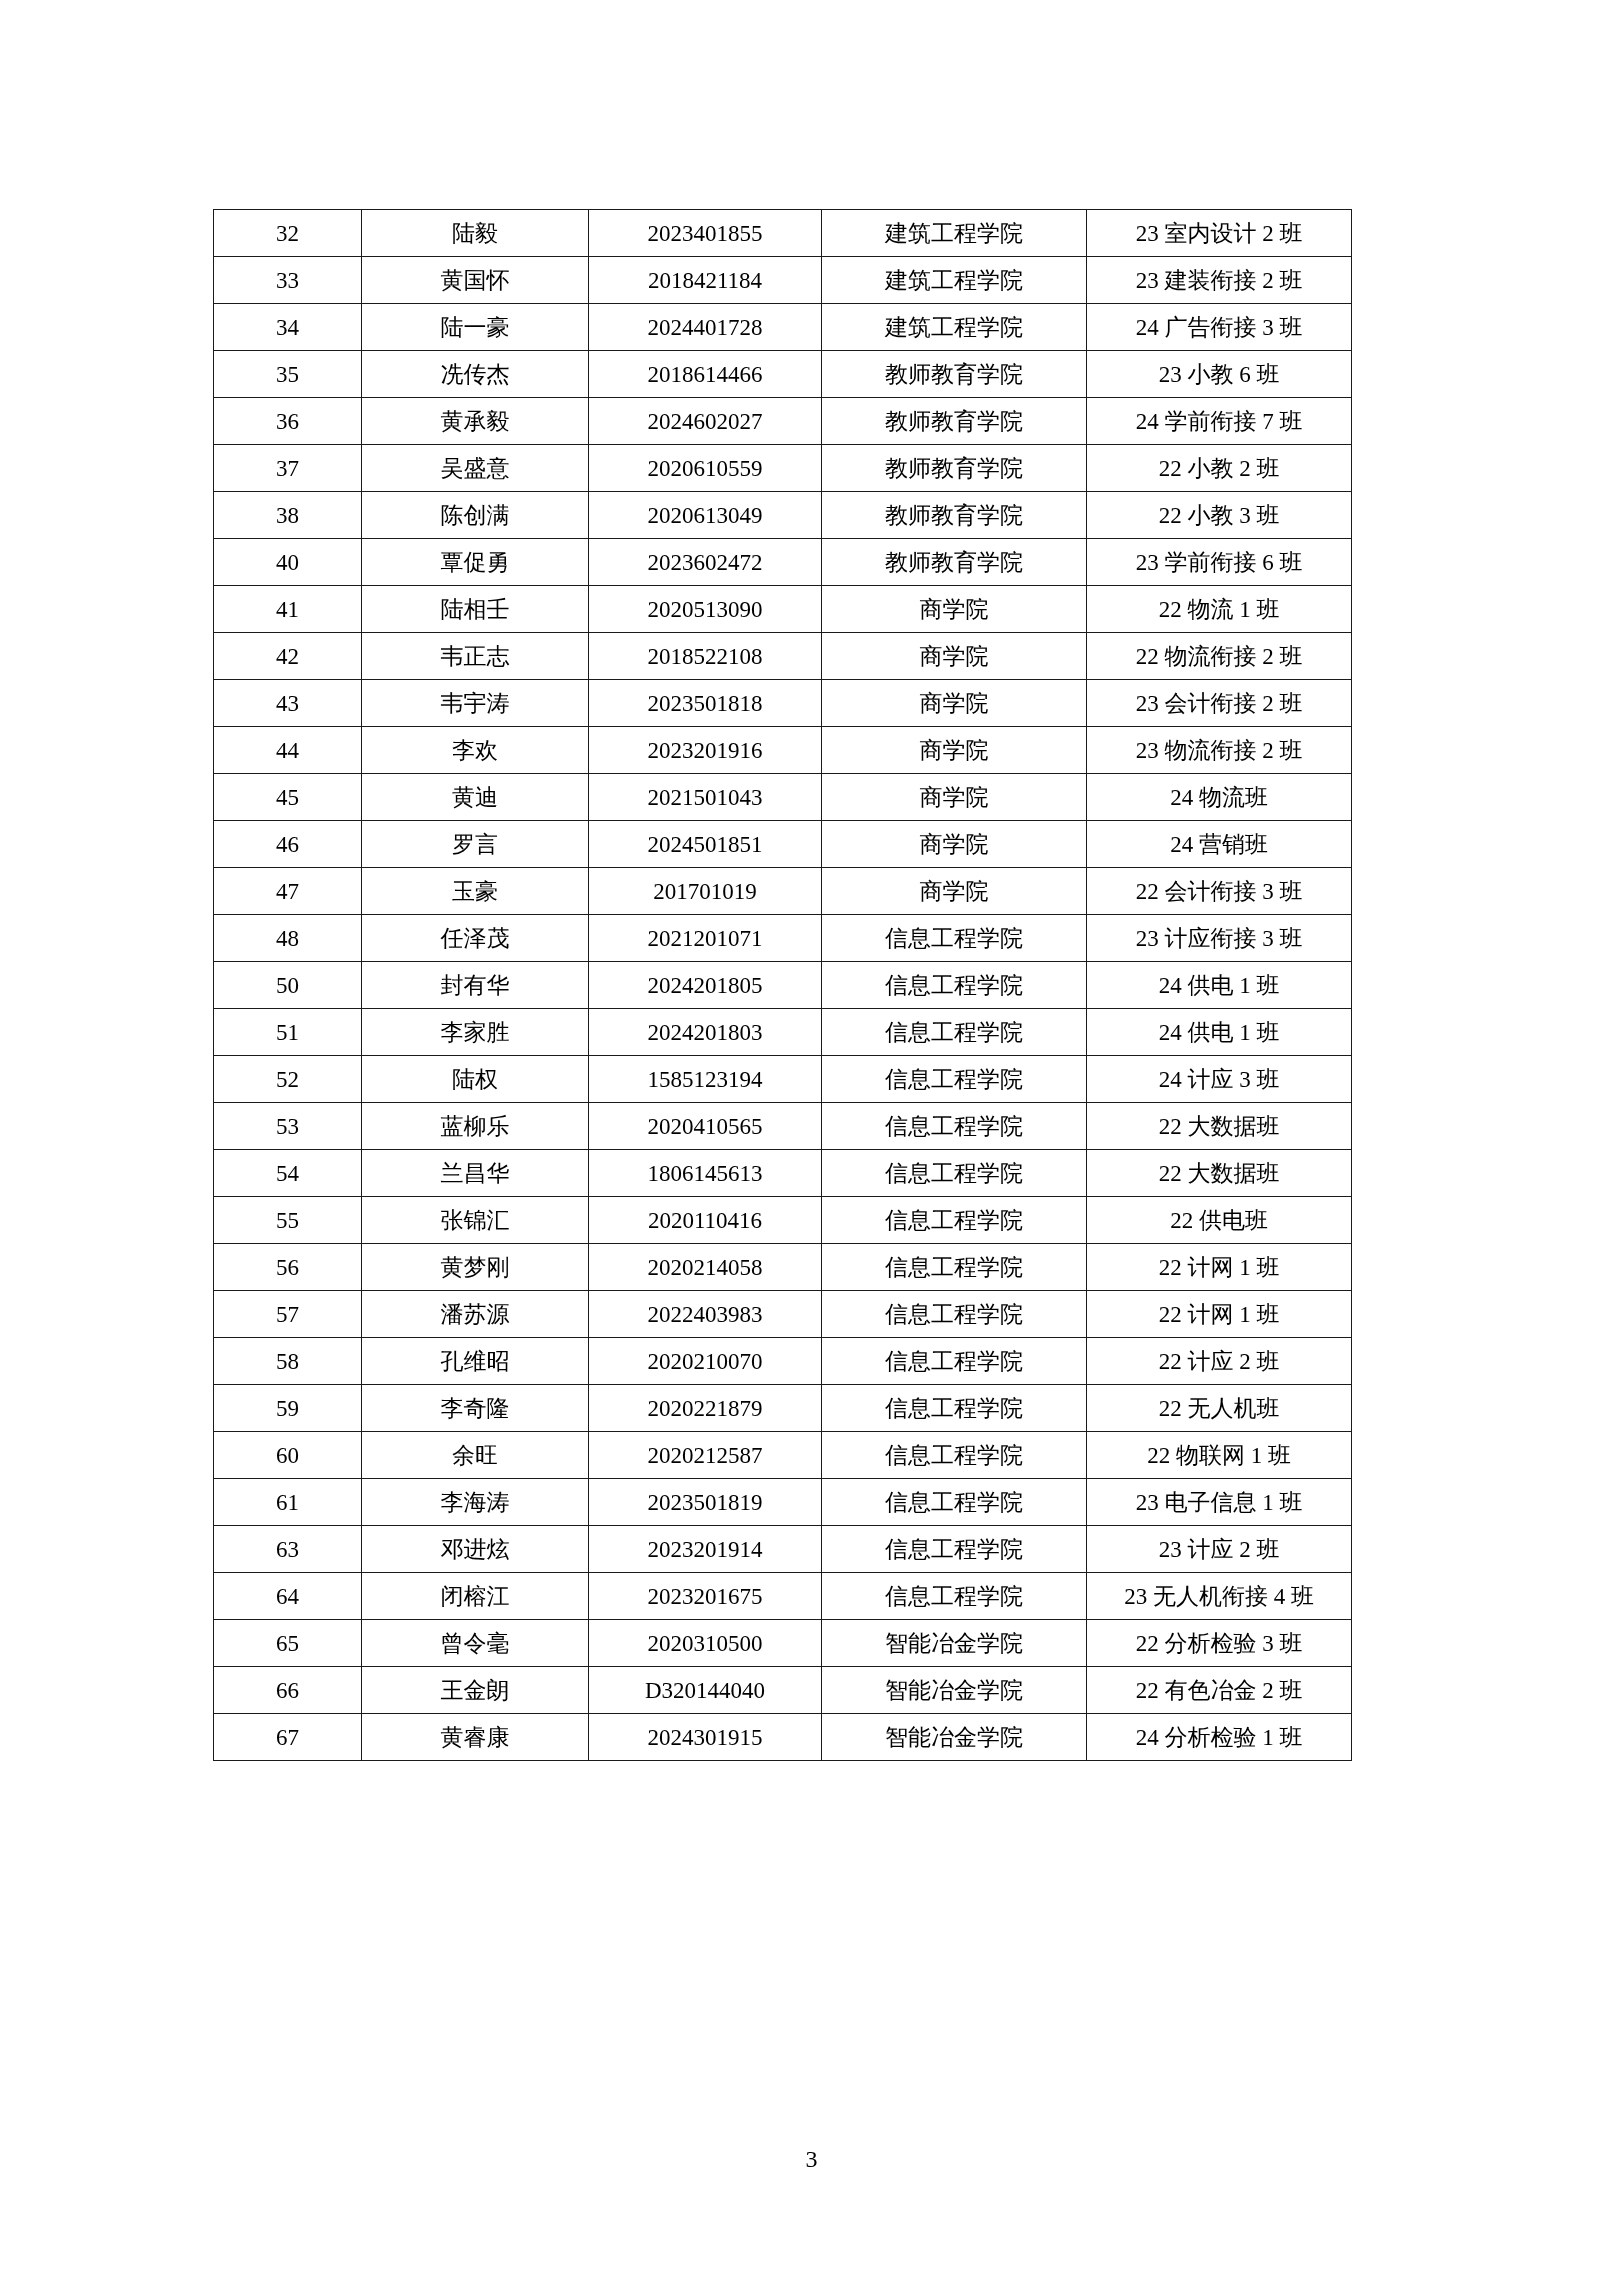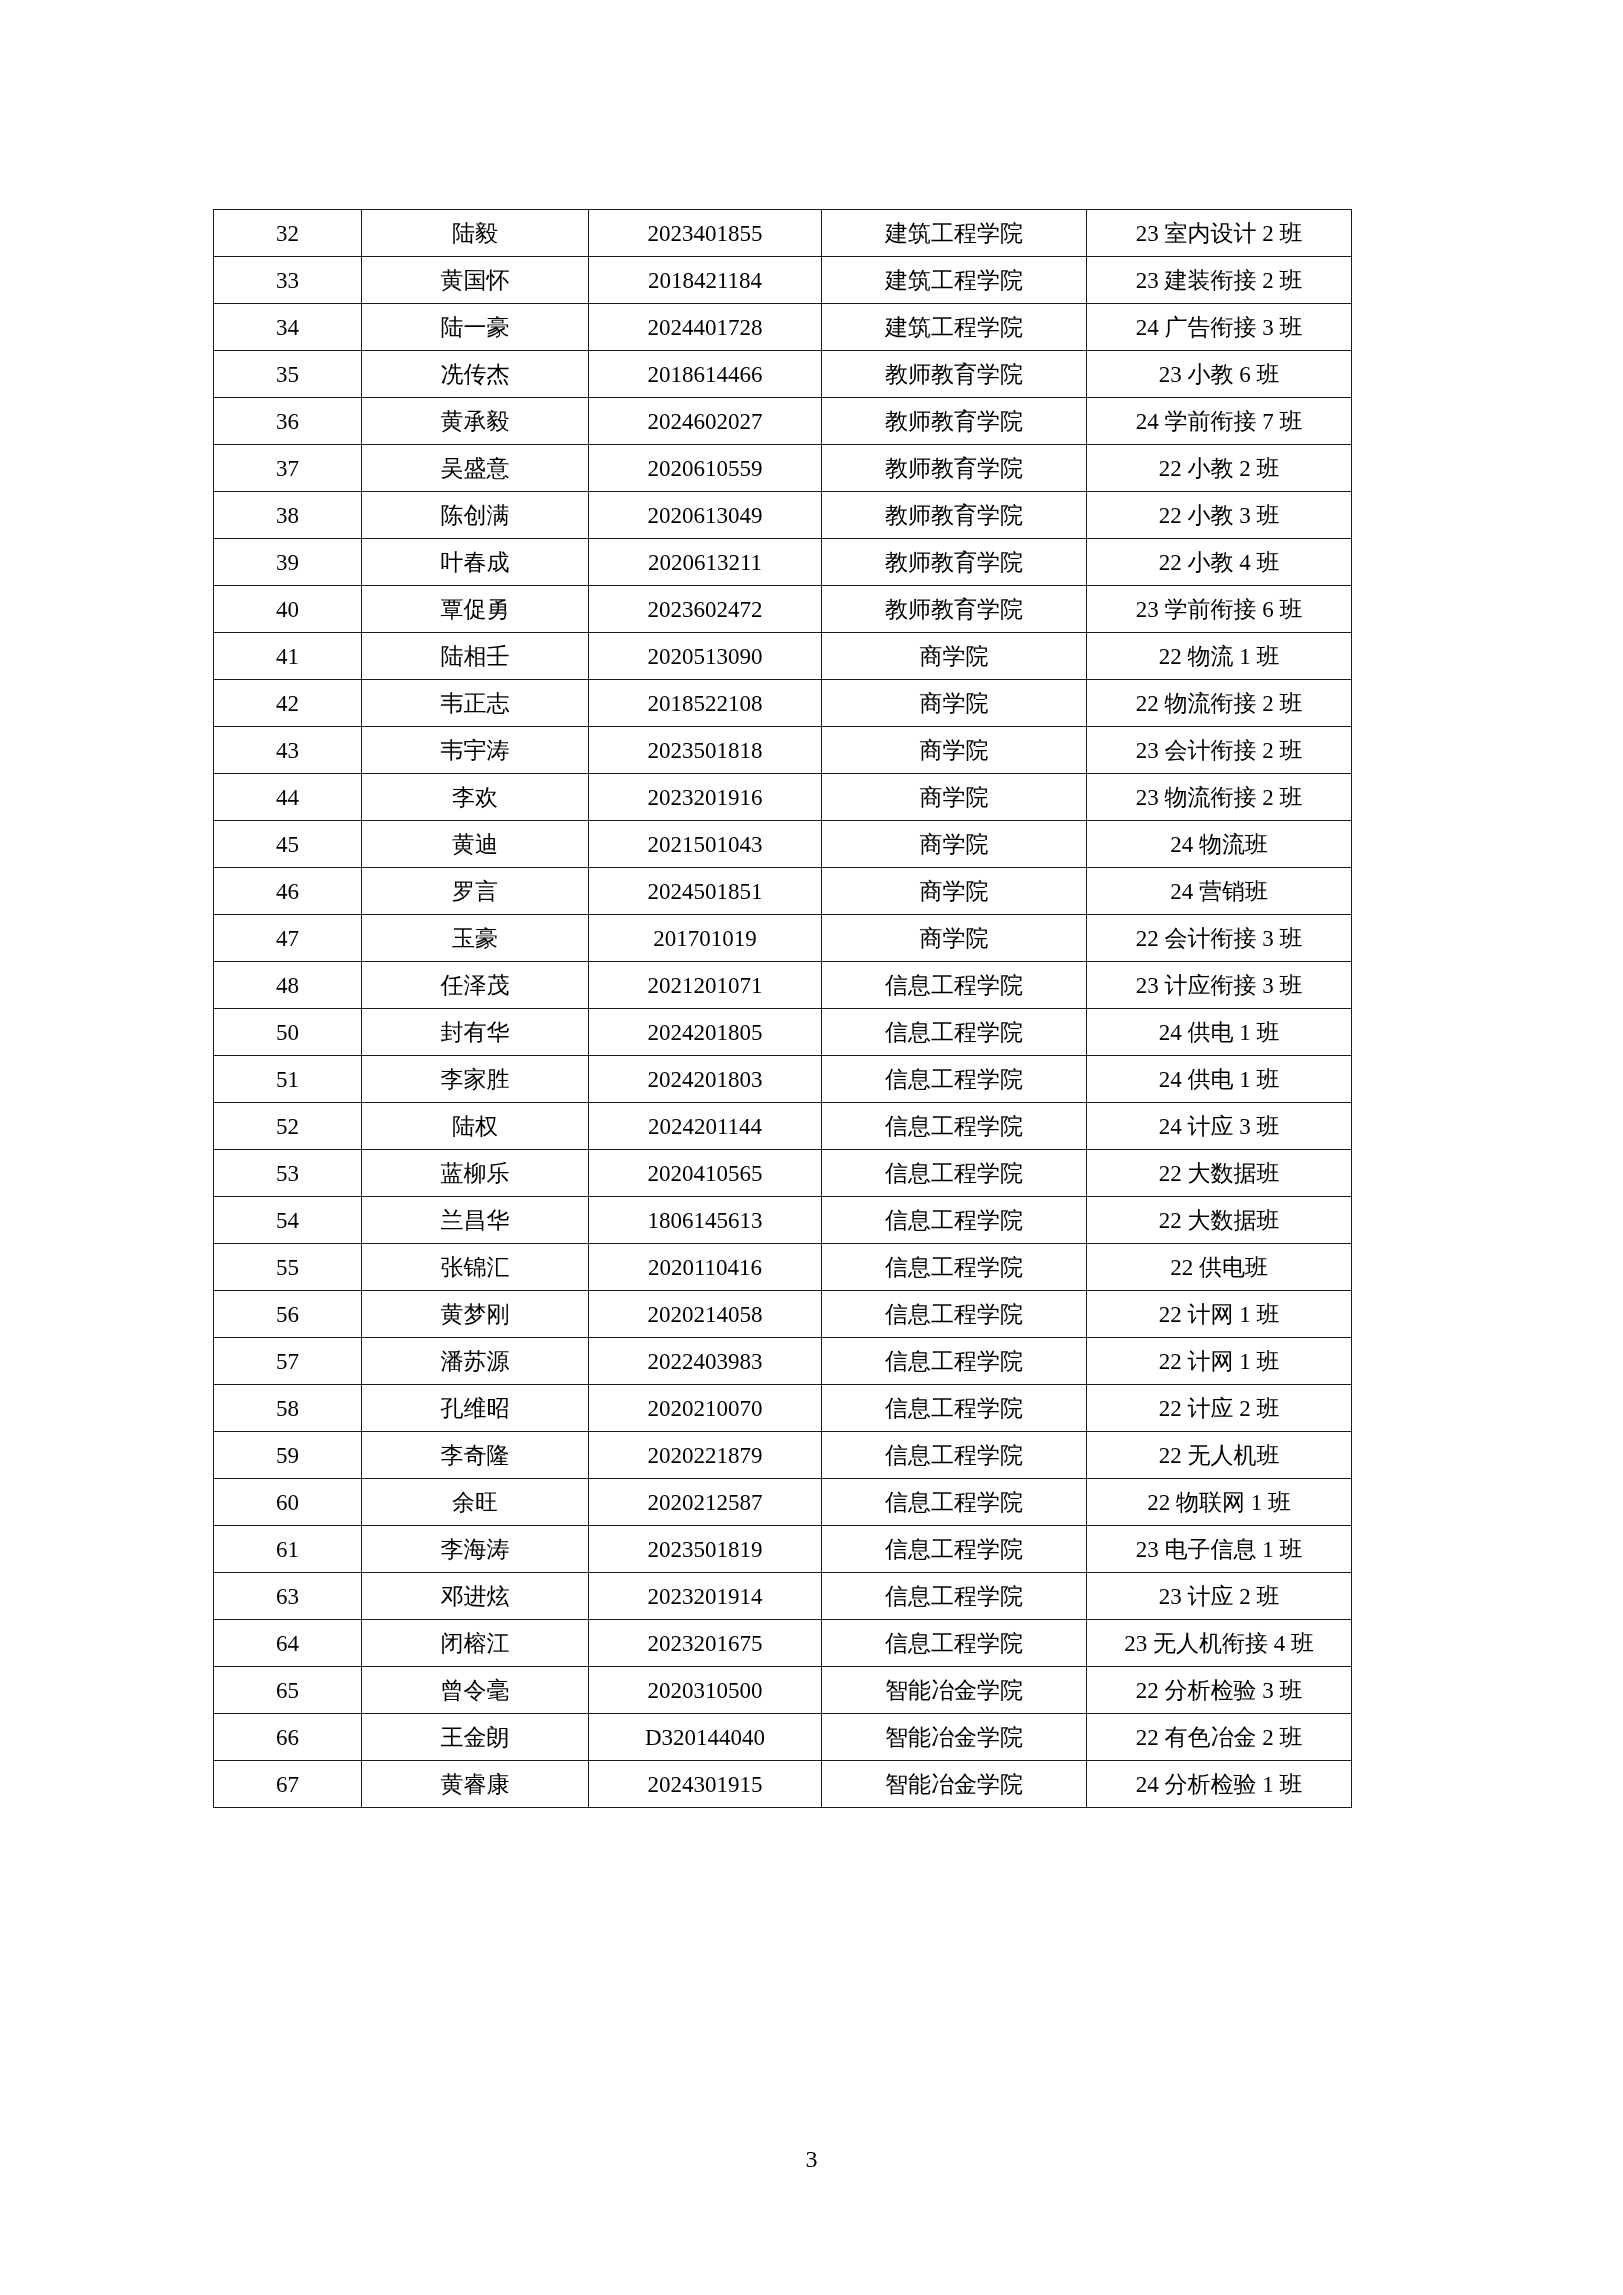--- a/index.html
+++ b/index.html
@@ -111,27 +111,20 @@
           <td>22 小教 2 班</td>
         </tr>
         <tr>
           <td>38</td>
           <td>陈创满</td>
           <td>2020613049</td>
           <td>教师教育学院</td>
           <td>22 小教 3 班</td>
         </tr>
         <tr>
-          <td>39</td>
-          <td>叶春成</td>
-          <td>2020613211</td>
-          <td>教师教育学院</td>
-          <td>22 小教 4 班</td>
-        </tr>
-        <tr>
           <td>40</td>
           <td>覃促勇</td>
           <td>2023602472</td>
           <td>教师教育学院</td>
           <td>23 学前衔接 6 班</td>
         </tr>
         <tr>
           <td>41</td>
           <td>陆相壬</td>
           <td>2020513090</td>
@@ -197,21 +190,21 @@
         <tr>
           <td>51</td>
           <td>李家胜</td>
           <td>2024201803</td>
           <td>信息工程学院</td>
           <td>24 供电 1 班</td>
         </tr>
         <tr>
           <td>52</td>
           <td>陆权</td>
-          <td>2024201144</td>
+          <td>1585123194</td>
           <td>信息工程学院</td>
           <td>24 计应 3 班</td>
         </tr>
         <tr>
           <td>53</td>
           <td>蓝柳乐</td>
           <td>2020410565</td>
           <td>信息工程学院</td>
           <td>22 大数据班</td>
         </tr>

